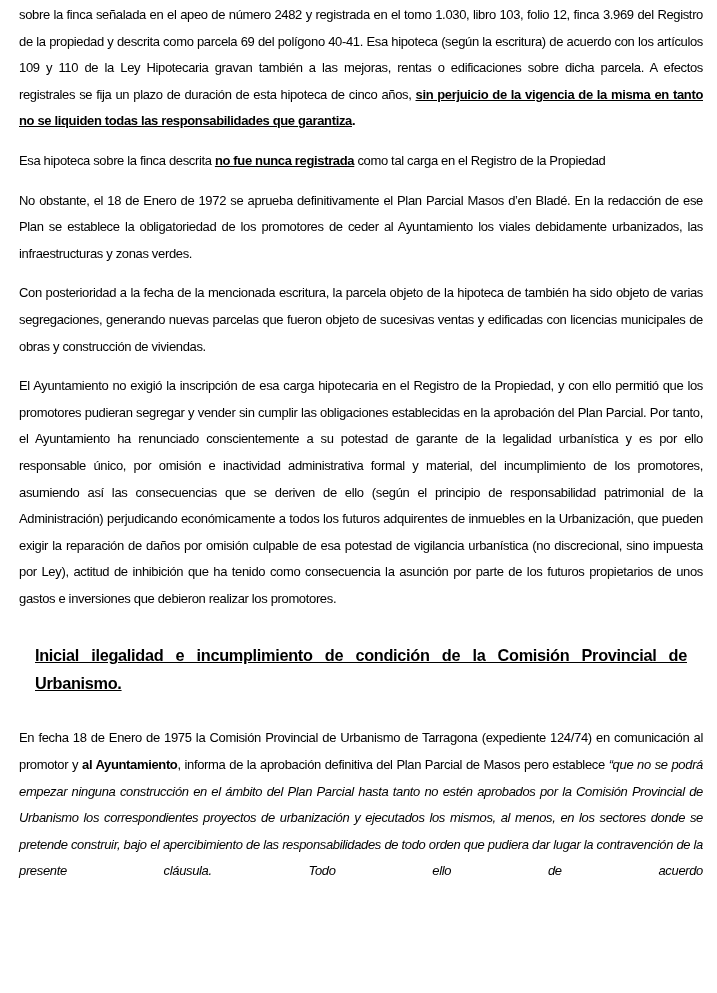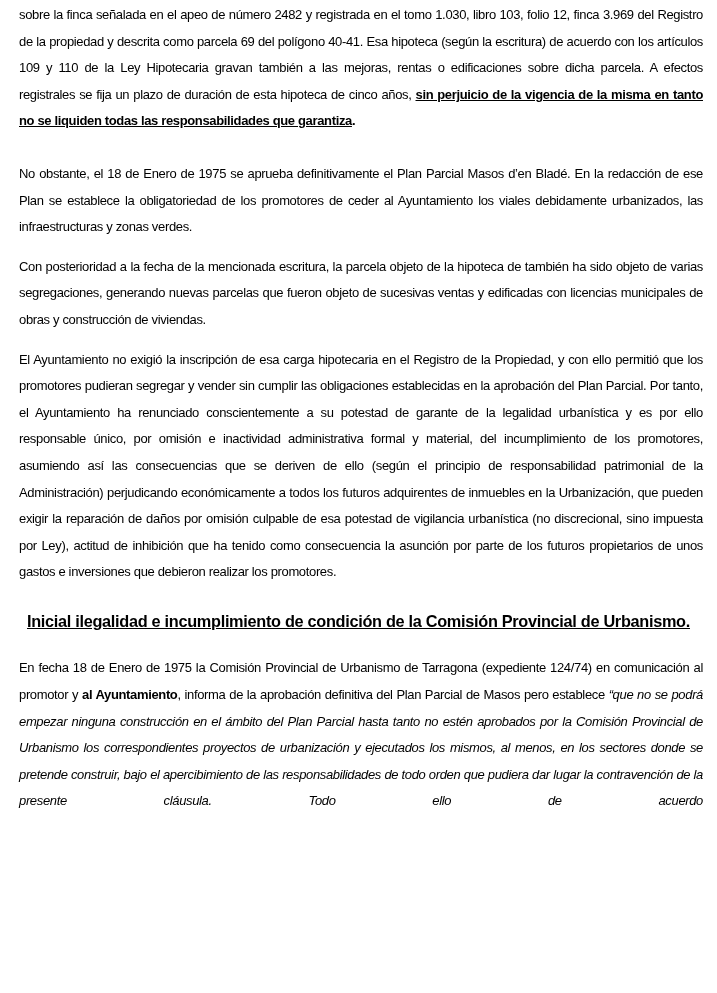--- a/index.html
+++ b/index.html
@@ -10,38 +10,41 @@
   .page { position: absolute; left: 19px; top: 2px; width: 684px; }
   p {
     margin: 0; font-size: 13px; line-height: 26.6px; text-align: justify;
     letter-spacing: -0.35px; word-spacing: 0px;
   }
   .gap { height: 13px; }
   .u { font-weight: bold; text-decoration: underline; }
   .b { font-weight: bold; }
   .bi { font-weight: normal; font-style: italic; }
   h2 {
-    margin: 8px; font-size: 16.3px; line-height: 27.5px; font-weight: bold;
+    margin: 16px; font-size: 16.3px; line-height: 27.5px; font-weight: bold;
     text-decoration: underline; text-align: justify; letter-spacing: -0.3px;
   }
   .last { text-align-last: justify; }
 </style>
 </head>
 <body>
 
 <div class="page">
 
   <p>
     <span>sobre la finca señalada en el apeo de número 2482 y registrada en el tomo 1.030, libro 103, folio 12, finca 3.969 del Registro de la propiedad y descrita como parcela 69 del polígono 40-41. Esa hipoteca (según la escritura) de acuerdo con los artículos 109 y 110 de la Ley Hipotecaria gravan también a las mejoras, rentas o edificaciones sobre dicha parcela. A efectos registrales se fija un plazo de duración de esta hipoteca de cinco años, </span><span class="u">sin perjuicio de la vigencia de la misma en tanto no se liquiden todas las responsabilidades que garantiza</span><span class="b">.</span>
   </p>
   <div class="gap"></div>
 
+  <p>
+    <span>Esa hipoteca sobre la finca descrita </span><span class="u">no fue nunca registrada</span><span> como tal carga en el Registro de la Propiedad</span>
+  </p>
   <div class="gap"></div>
 
-  <p>No obstante, el 18 de Enero de 1975 se aprueba definitivamente el Plan Parcial Masos d’en Bladé. En la redacción de ese Plan se establece la obligatoriedad de los promotores de ceder al Ayuntamiento los viales debidamente urbanizados, las infraestructuras y zonas verdes.</p>
+  <p>No obstante, el 18 de Enero de 1972 se aprueba definitivamente el Plan Parcial Masos d’en Bladé. En la redacción de ese Plan se establece la obligatoriedad de los promotores de ceder al Ayuntamiento los viales debidamente urbanizados, las infraestructuras y zonas verdes.</p>
   <div class="gap"></div>
 
   <p>Con posterioridad a la fecha de la mencionada escritura, la parcela objeto de la hipoteca de también ha sido objeto de varias segregaciones, generando nuevas parcelas que fueron objeto de sucesivas ventas y edificadas con licencias  municipales de obras y construcción de viviendas.</p>
   <div class="gap"></div>
 
   <p>El Ayuntamiento no exigió la inscripción de esa carga hipotecaria en el Registro de la Propiedad, y con ello permitió que los promotores pudieran segregar y vender sin cumplir las obligaciones establecidas en la aprobación del Plan Parcial. Por tanto, el Ayuntamiento ha renunciado conscientemente a su potestad de garante de la legalidad urbanística y es por ello responsable único, por omisión e inactividad administrativa formal y material, del incumplimiento de los promotores, asumiendo así las consecuencias que se deriven de ello (según el principio de responsabilidad patrimonial de la Administración) perjudicando económicamente a todos los futuros adquirentes de inmuebles en la Urbanización, que pueden exigir la reparación de daños por omisión culpable de esa potestad de vigilancia urbanística (no discrecional, sino impuesta por Ley), actitud de inhibición que ha tenido como consecuencia la asunción por parte de los futuros propietarios de unos gastos e inversiones que debieron realizar los promotores.</p>
   <div class="gap" style="height:14px"></div>
 
   <h2>Inicial ilegalidad e incumplimiento de condición de la Comisión Provincial de Urbanismo.</h2>
   <div class="gap" style="height:12px"></div>

